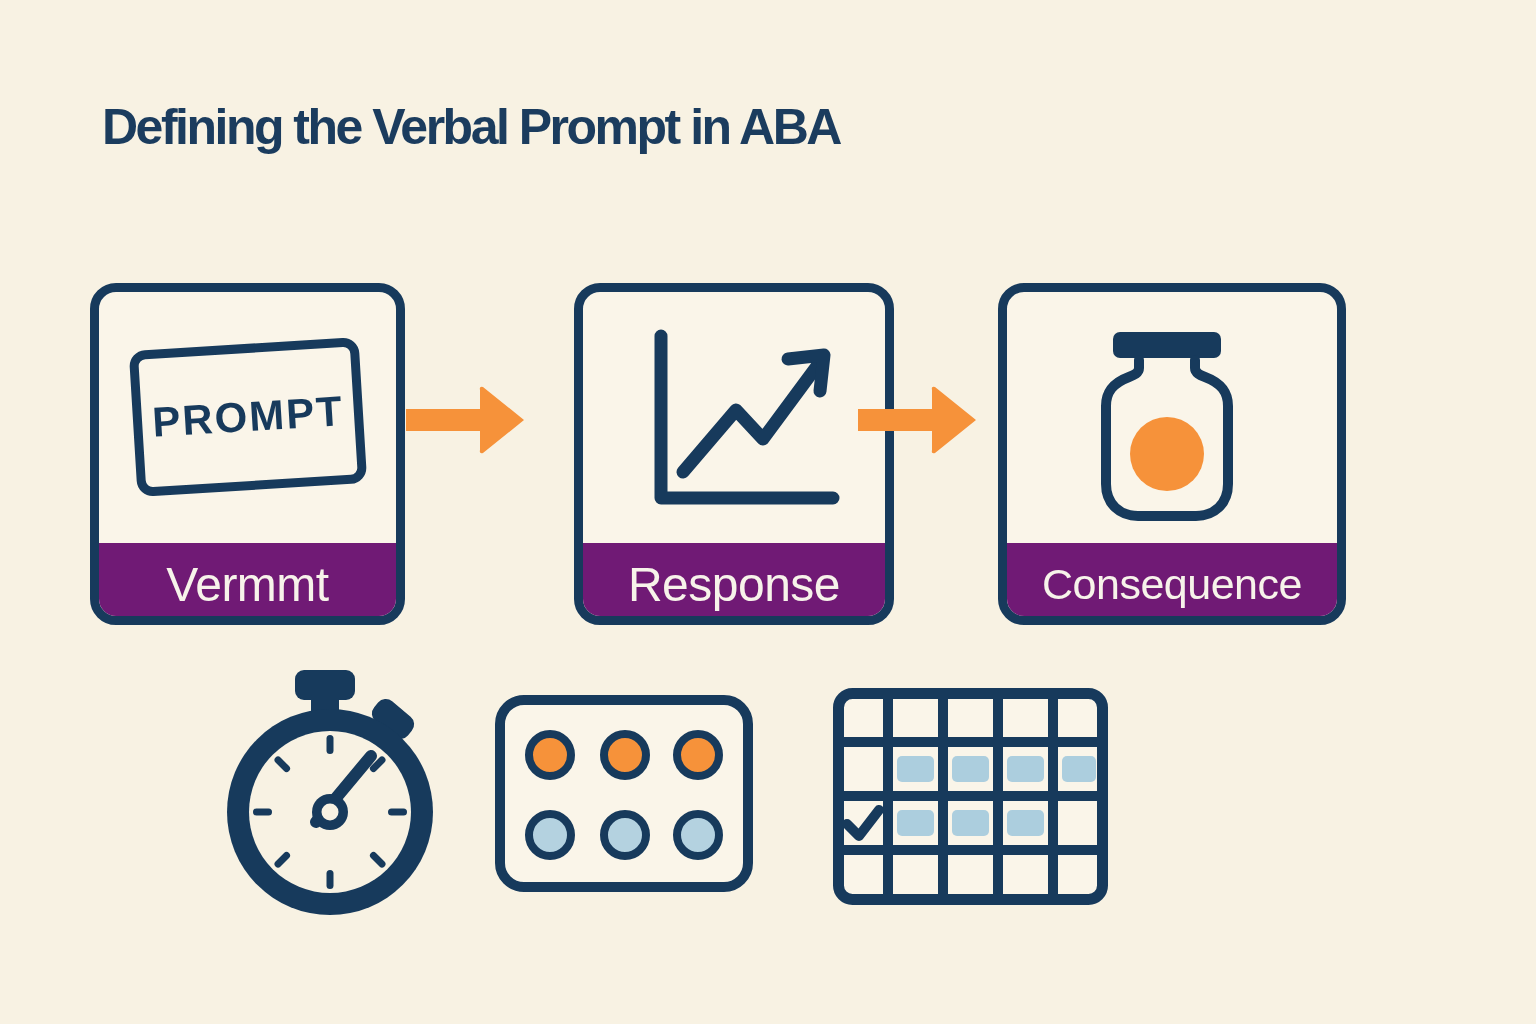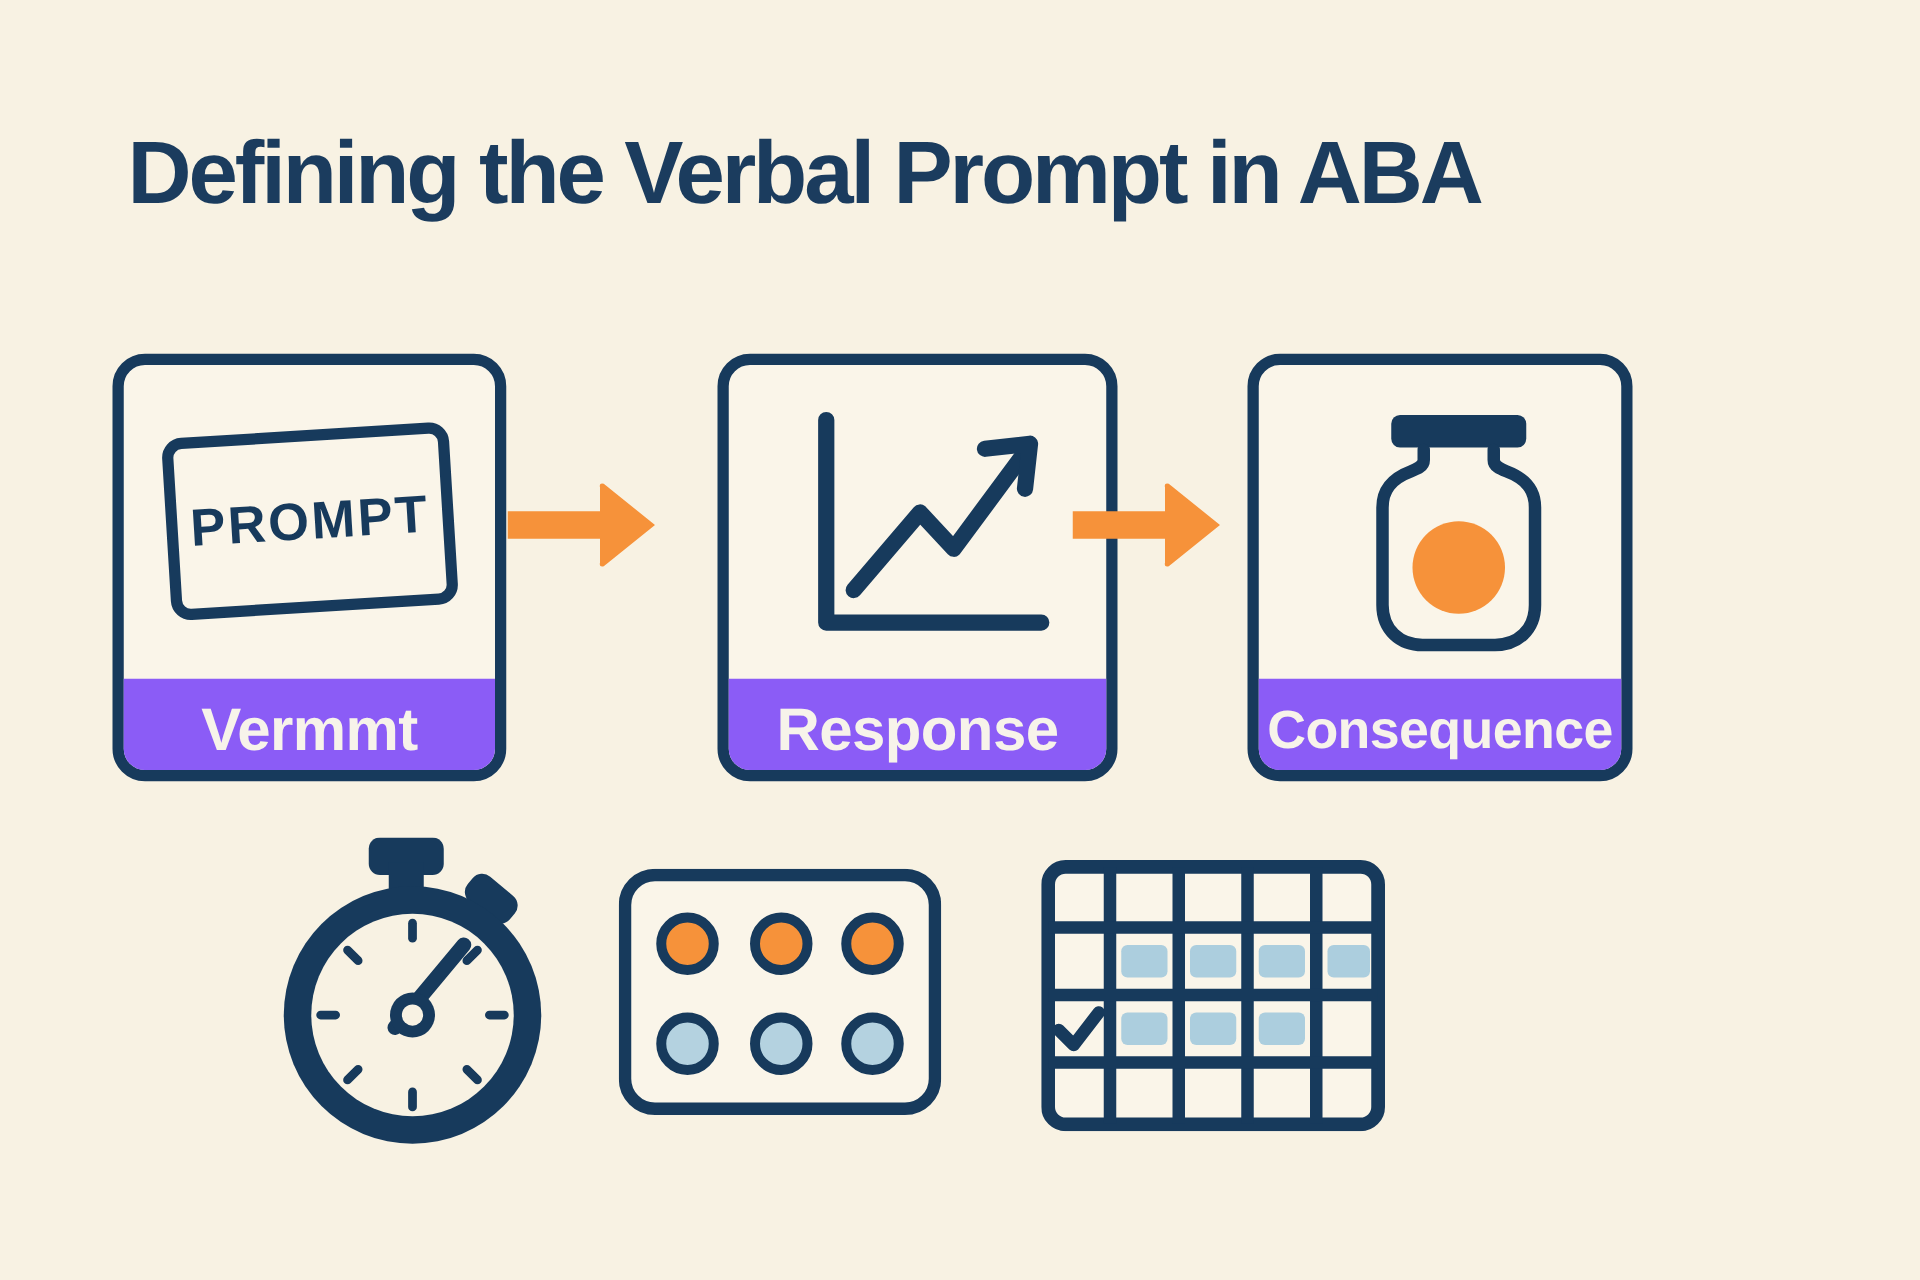--- a/index.html
+++ b/index.html
@@ -7,42 +7,42 @@
     width:1536px;height:1024px;
     background:#F8F2E3;
     font-family:"Liberation Sans", sans-serif;
     overflow:hidden;
     position:relative;
   }
   .stage{position:absolute;inset:0;width:1536px;height:1024px;}
 
   .page-title{
     position:absolute;left:102px;top:98px;
-    font-size:71px;font-weight:700;color:#1B3C5E;
+    font-size:50px;font-weight:700;color:#1B3C5E;
     letter-spacing:-2.5px;white-space:nowrap;margin:0;
   }
 
   
   .flow-card{
     position:absolute;top:283px;width:315px;height:342px;
     box-sizing:border-box;
     background:#FAF5E9;
     border:9px solid #173A5C;
     border-radius:26px;
     overflow:hidden;
   }
   .card-1{left:90px;}
   .card-2{left:574px;width:320px;}
-  .card-3{left:998px;width:308px;}
+  .card-3{left:998px;width:348px;}
 
   .card-label{
     position:absolute;left:-9px;right:-9px;bottom:-9px;height:82px;
-    background:#8b5cf6;
+    background:#701a75;
     display:flex;align-items:center;justify-content:center;
-    color:#F7F3EA;font-weight:700;font-size:48px;letter-spacing:-0.5px;
+    color:#F7F3EA;font-weight:400;font-size:48px;letter-spacing:-0.5px;
   }
   .card-3 .card-label{font-size:43px;}
 
   
   .prompt-card{
     position:absolute;left:34px;top:52px;
     width:230px;height:146px;box-sizing:border-box;
     border:9px solid #173A5C;border-radius:16px;
     background:#FAF5E9;
     transform:rotate(-3.5deg);

